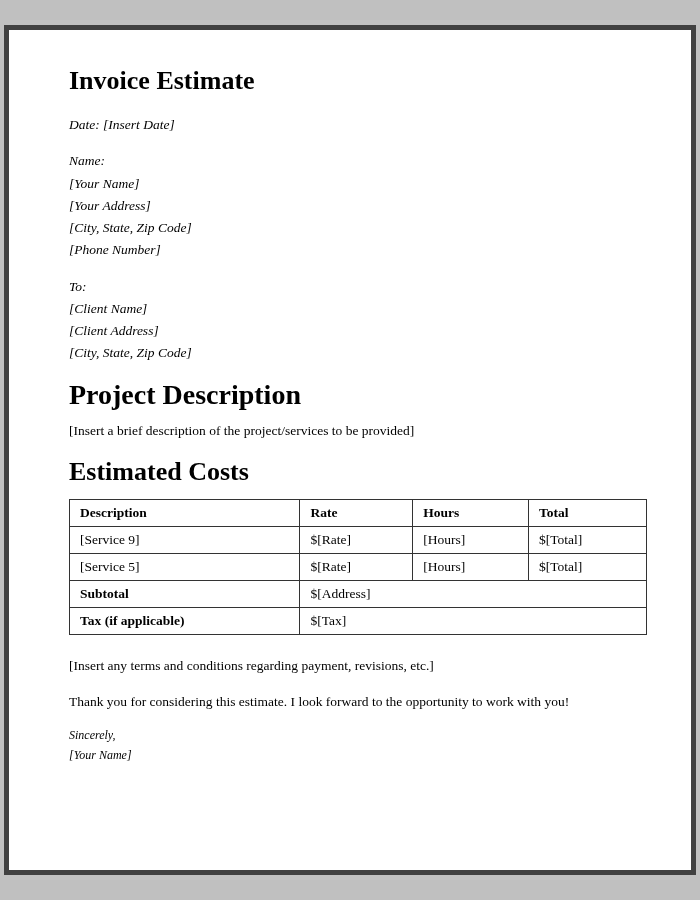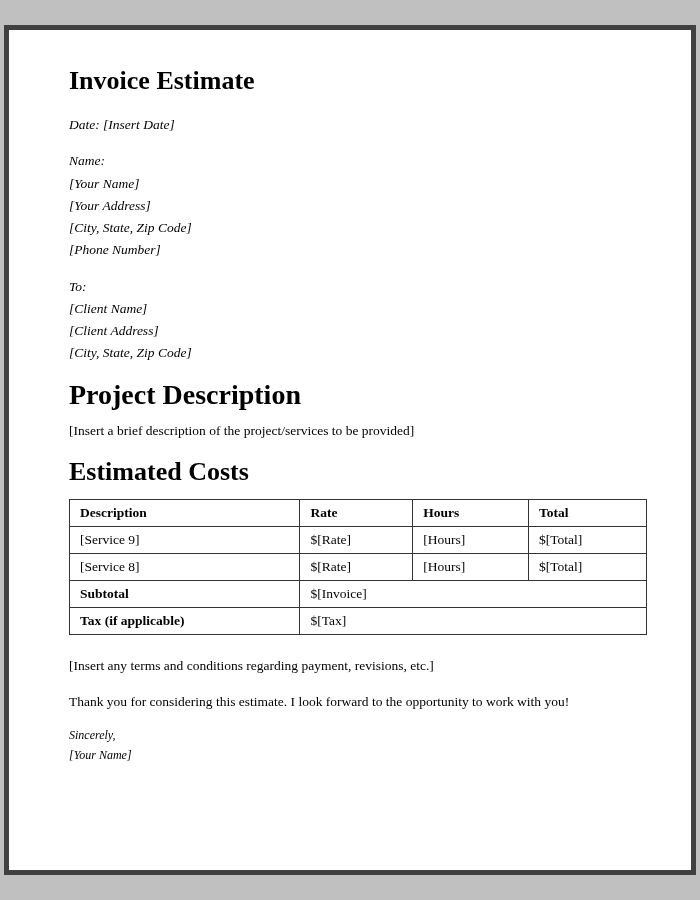--- a/index.html
+++ b/index.html
@@ -144,28 +144,28 @@
       </tr>
     </thead>
     <tbody>
       <tr>
         <td>[Service 9]</td>
         <td>$[Rate]</td>
         <td>[Hours]</td>
         <td>$[Total]</td>
       </tr>
       <tr>
-        <td>[Service 8]</td>
+        <td>[Service 5]</td>
         <td>$[Rate]</td>
         <td>[Hours]</td>
         <td>$[Total]</td>
       </tr>
       <tr>
         <td class="bold-cell">Subtotal</td>
-        <td colspan="3">$[Invoice]</td>
+        <td colspan="3">$[Address]</td>
       </tr>
       <tr>
         <td class="bold-cell">Tax (if applicable)</td>
         <td colspan="3">$[Tax]</td>
       </tr>
     </tbody>
   </table>
 
 
   <div class="terms-text">[Insert any terms and conditions regarding payment, revisions, etc.]</div>

